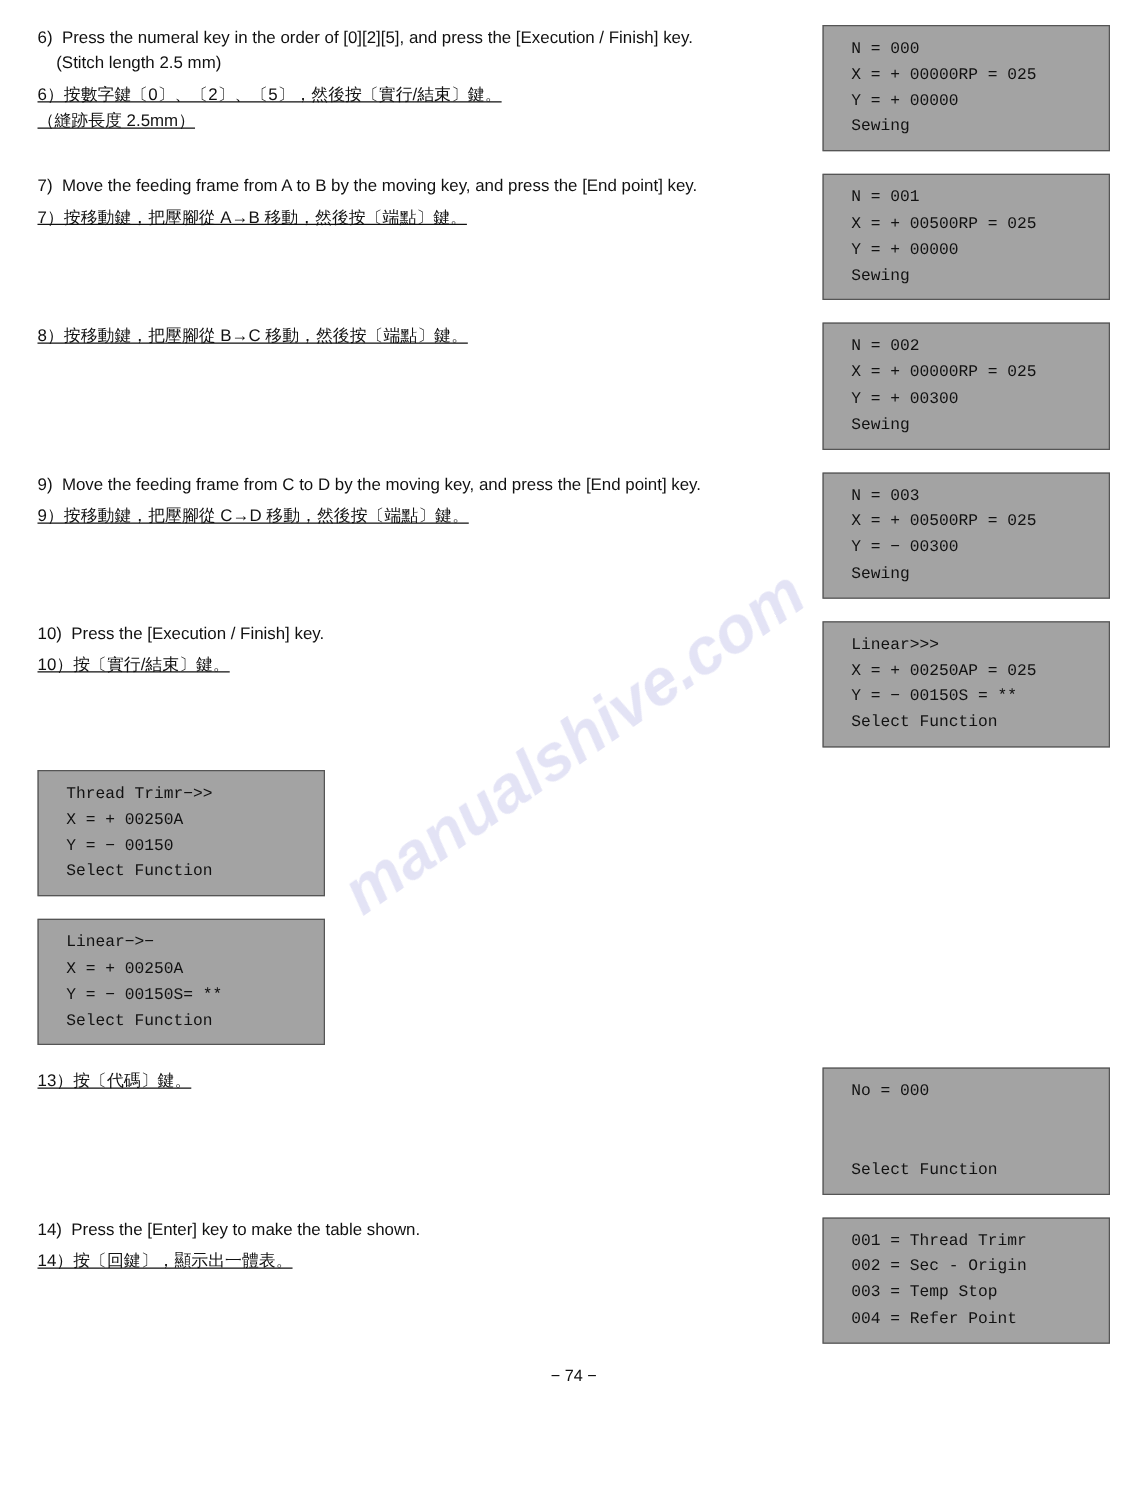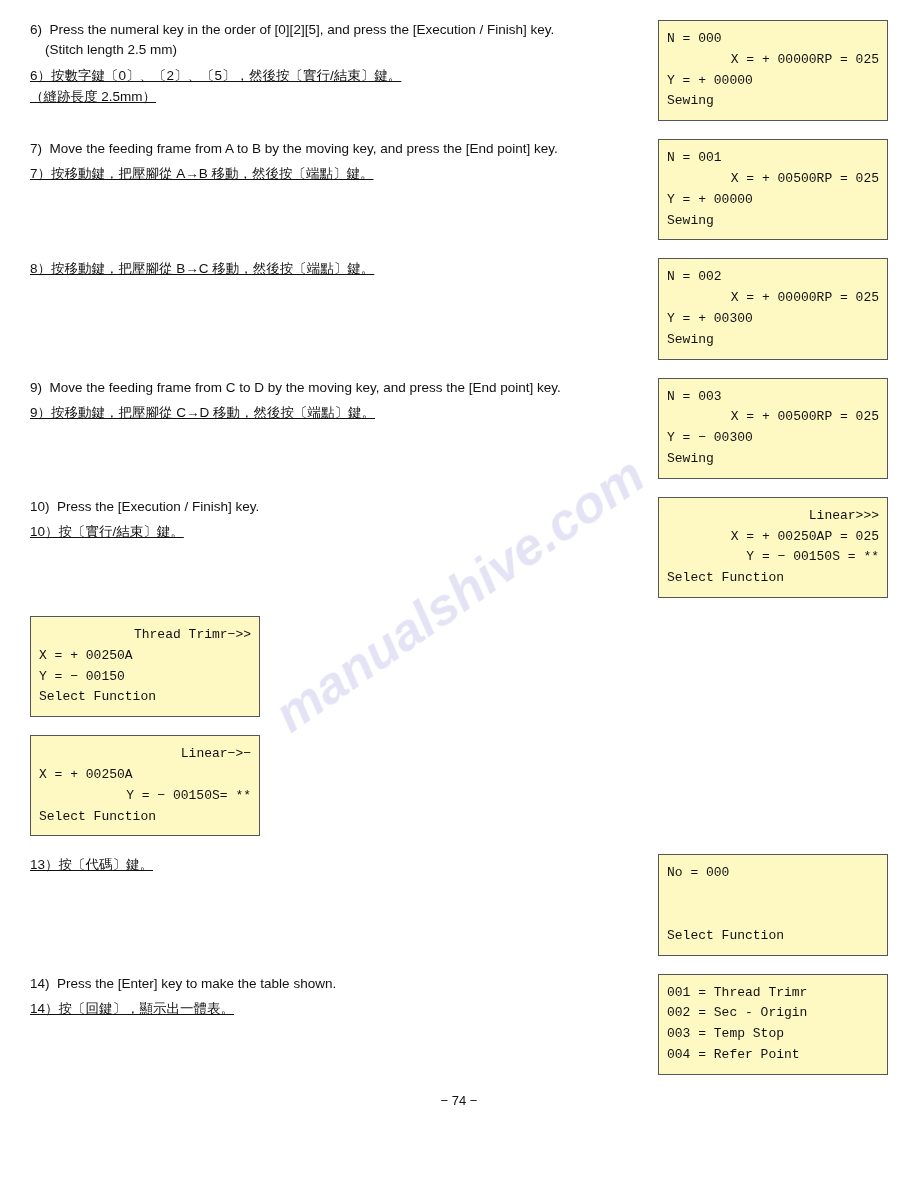--- a/index.html
+++ b/index.html
@@ -32,30 +32,30 @@
     }
     .instruction-text .zh {
       line-height: 1.6;
       color: #111;
       text-decoration: underline;
     }
     .display-box {
       width: 230px;
       min-width: 230px;
       border: 1.5px solid #555;
-      padding: 8px 8px;
+      padding: 8px 22px;
       font-family: 'Courier New', Courier, monospace;
       font-size: 13px;
       line-height: 1.6;
-      background: #fef9c3;
+      background: #a3a3a3;
       flex-shrink: 0;
     }
     .display-row {
       display: flex;
-      justify-content: flex-end;
+      justify-content: flex-start;
     }
     .footer {
       text-align: center;
       margin-top: 18px;
       font-size: 13px;
     }
     .watermark {
       position: fixed;
       top: 50%;
       left: 50%;

